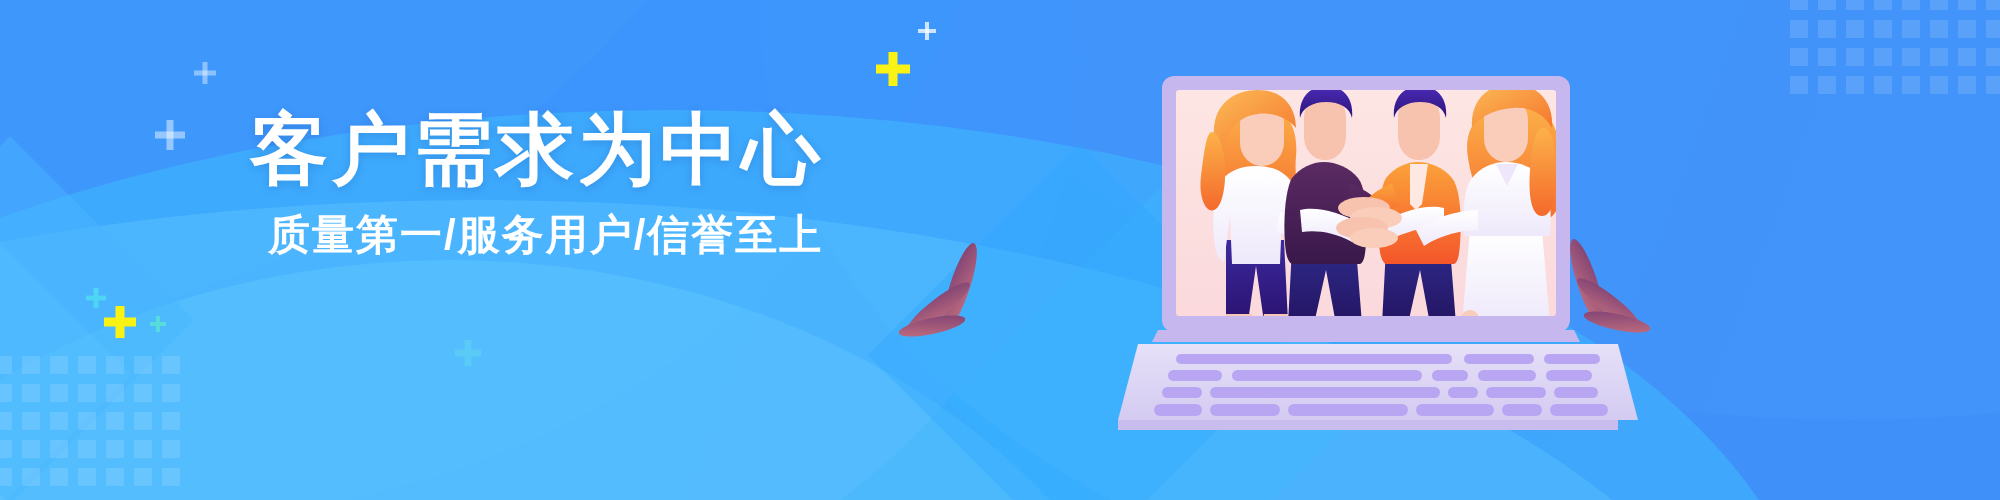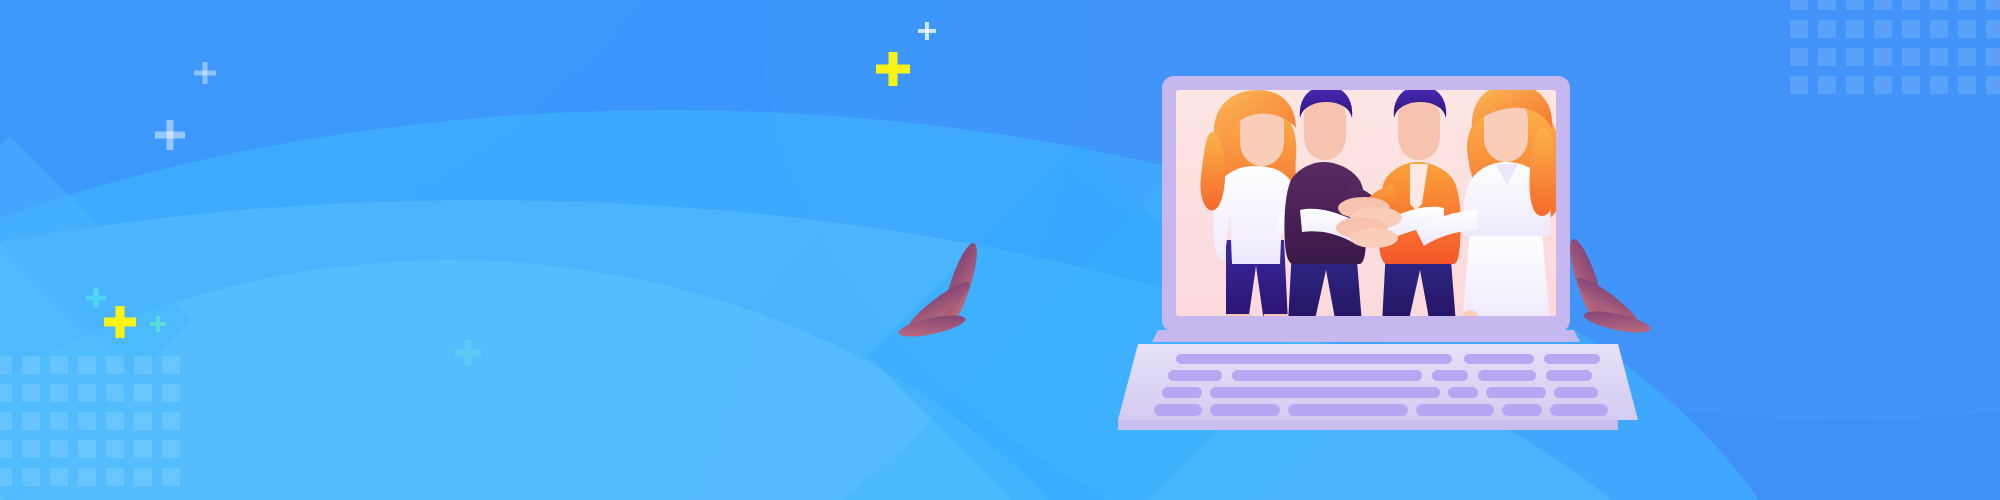--- a/index.html
+++ b/index.html
@@ -283,20 +283,24 @@
 
   <i class="plus p-white-1"></i>
   <i class="plus p-white-2"></i>
   <i class="plus p-yellow-big"></i>
   <i class="plus p-white-sm-1"></i>
   <i class="plus p-cyan-bl-1"></i>
   <i class="plus p-yellow-bl"></i>
   <i class="plus p-cyan-bl-2"></i>
   <i class="plus p-cyan-mid"></i>
 
+  <div class="text-block">
+    <div class="headline">客户需求为中心</div>
+    <div class="subline">质量第一/服务用户/信誉至上</div>
+  </div>
 
   <div class="leaves leaves-left">
     <svg width="110" height="120" viewBox="0 0 110 120">
       <defs>
         <linearGradient id="lg1" x1="0" y1="0" x2="1" y2="1">
           <stop offset="0%" stop-color="#7b3f74"></stop>
           <stop offset="100%" stop-color="#c4707e"></stop>
         </linearGradient>
       </defs>
       <g transform="translate(104,112)">

